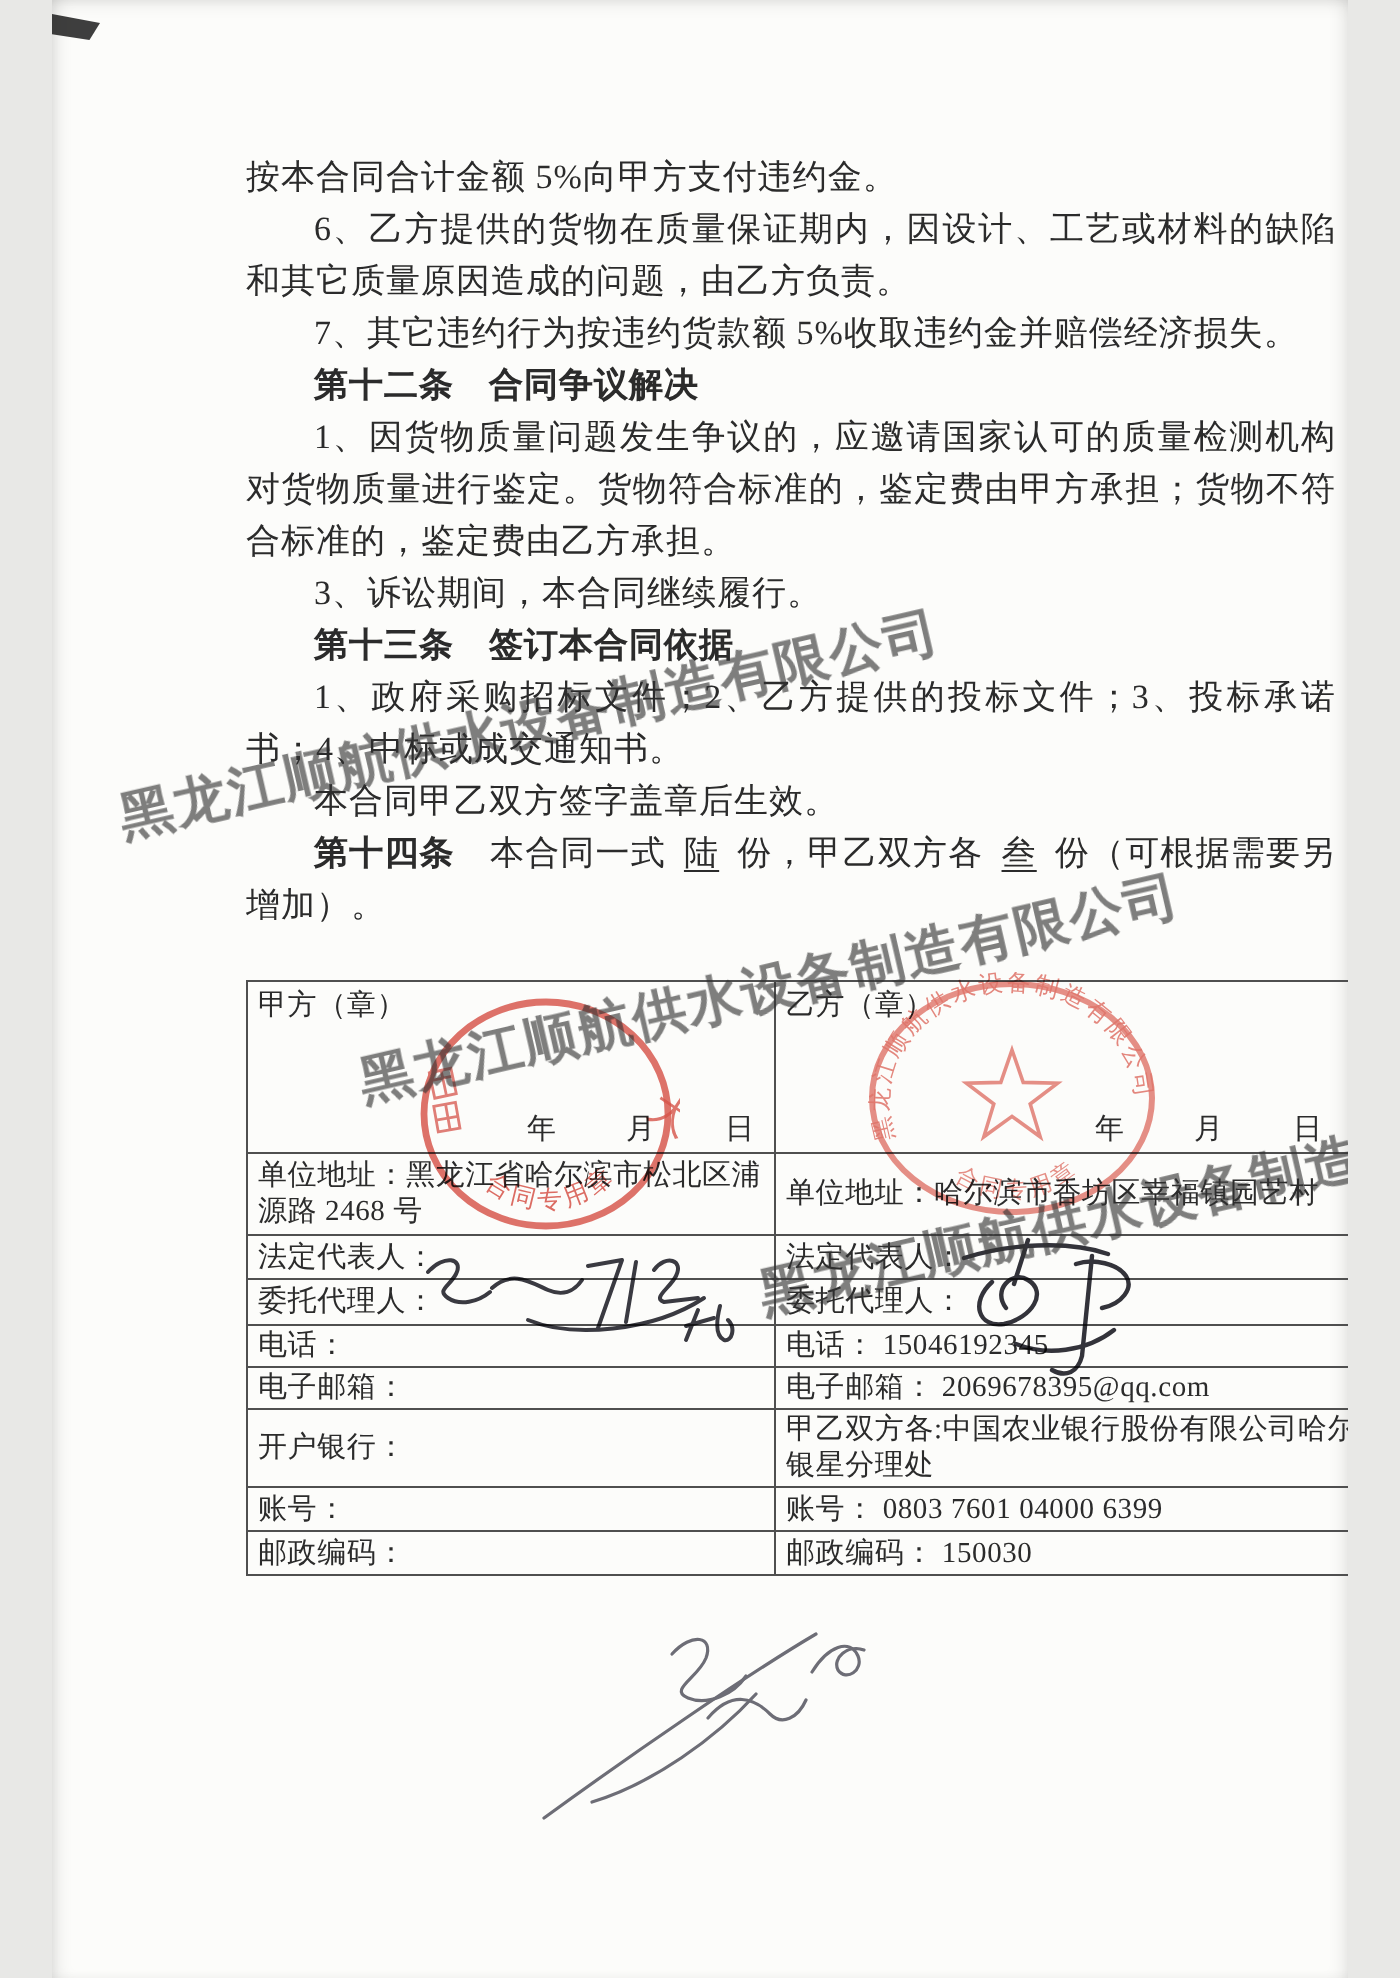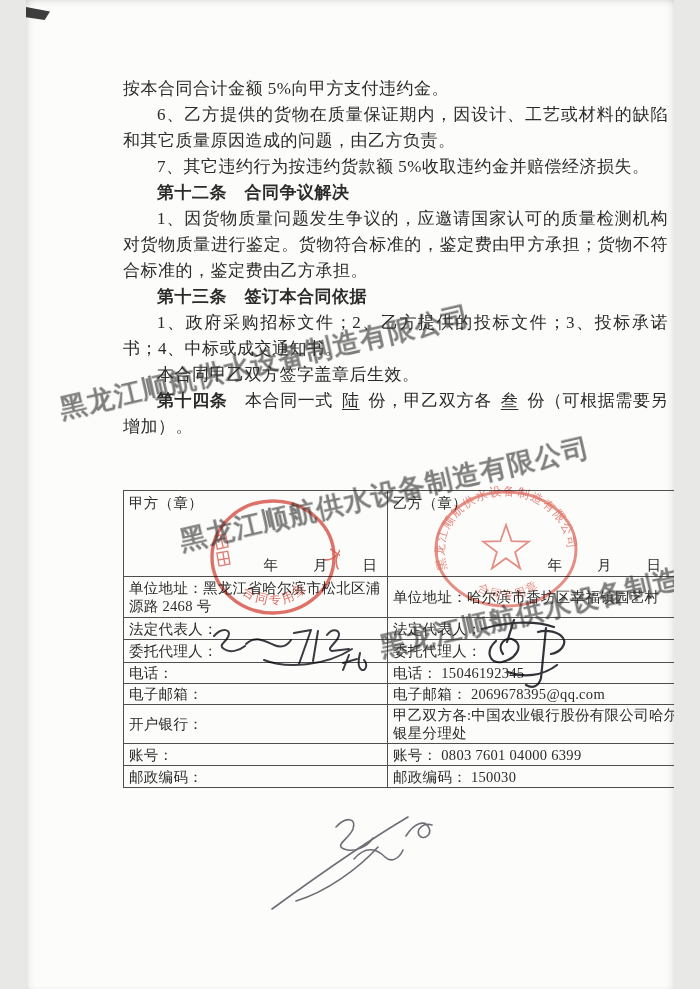--- a/index.html
+++ b/index.html
@@ -68,20 +68,21 @@
 <div class="page">
 
   <div class="corner-mark"></div>
 
   <div class="body-text">
     <p class="noindent">按本合同合计金额 5%向甲方支付违约金。</p>
     <p>6、乙方提供的货物在质量保证期内，因设计、工艺或材料的缺陷和其它质量原因造成的问题，由乙方负责。</p>
     <p>7、其它违约行为按违约货款额 5%收取违约金并赔偿经济损失。</p>
     <p><b>第十二条　合同争议解决</b></p>
     <p>1、因货物质量问题发生争议的，应邀请国家认可的质量检测机构对货物质量进行鉴定。货物符合标准的，鉴定费由甲方承担；货物不符合标准的，鉴定费由乙方承担。</p>
+    <p>3、诉讼期间，本合同继续履行。</p>
     <p><b>第十三条　签订本合同依据</b></p>
     <p>1、政府采购招标文件；2、乙方提供的投标文件；3、投标承诺书；4、中标或成交通知书。</p>
     <p>本合同甲乙双方签字盖章后生效。</p>
     <p><b>第十四条</b><span>　本合同一式</span><u>陆</u><span>份，甲乙双方各</span><u>叁</u><span>份（可根据需要另增加）。</span></p>
   </div>
 
   <table class="sign">
     <tbody>
         <tr class="r-stamp">
       <td class="colA">

